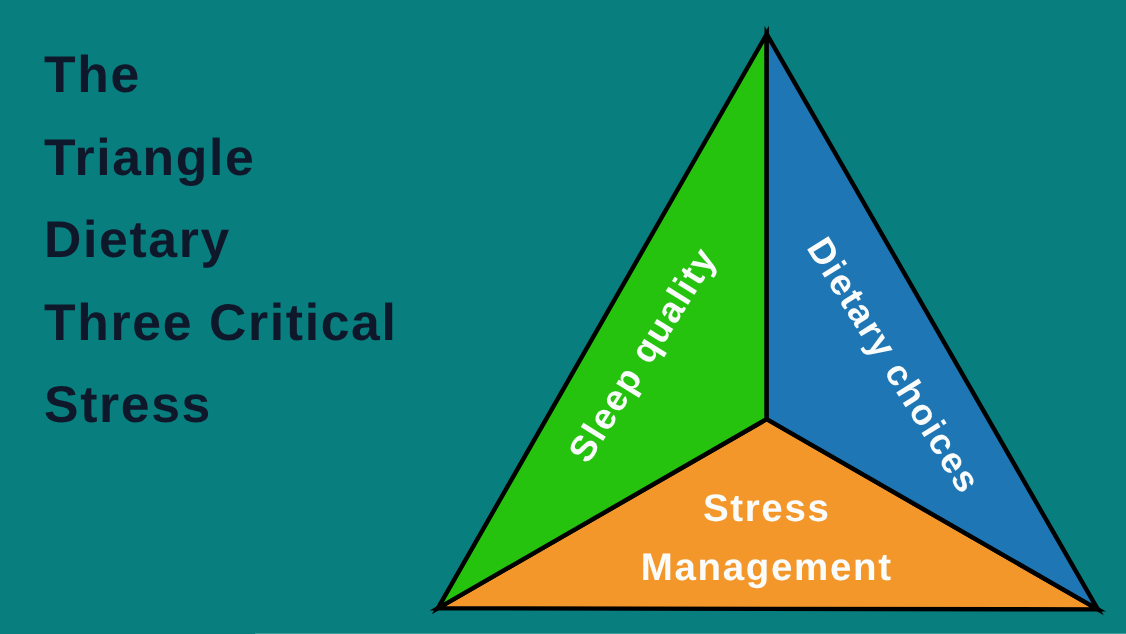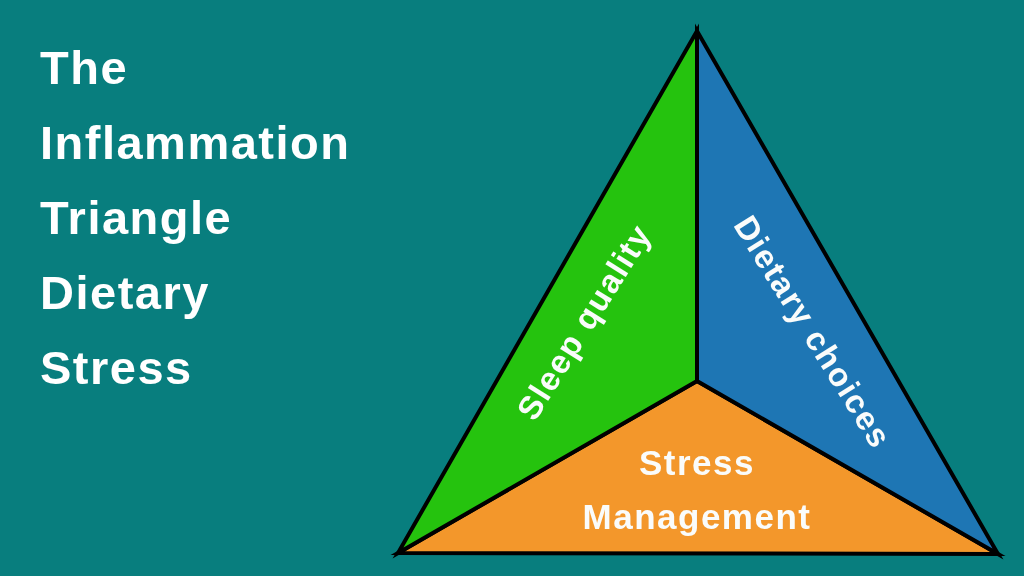--- a/index.html
+++ b/index.html
@@ -18,21 +18,21 @@
     position: absolute;
     left: 40px;
     top: 30px;
     width: 400px;
   }
   .title-line {
     font-size: 47px;
     line-height: 75px;
     font-weight: 700;
     letter-spacing: 1.5px;
-    color: #ffffff;
+    color: #0f172a;
     white-space: nowrap;
   }
   .triangle-svg {
     position: absolute;
     left: 0;
     top: 0;
     width: 1024px;
     height: 576px;
   }
   .section {
@@ -53,23 +53,23 @@
     letter-spacing: 1.5px;
   }
 </style>
 </head>
 <body>
 
 <div class="stage">
 
   <div class="title-block">
     <div class="title-line">The</div>
-    <div class="title-line">Inflammation</div>
     <div class="title-line">Triangle</div>
     <div class="title-line">Dietary</div>
+    <div class="title-line">Three Critical</div>
     <div class="title-line">Stress</div>
   </div>
 
   <svg class="triangle-svg" viewBox="0 0 1024 576" xmlns="http://www.w3.org/2000/svg">
 
     <polygon class="section" points="398,553 998,554 697,381" fill="#F3972B"></polygon>
 
     <polygon class="section" points="697,31 398,553 697,381" fill="#25C30E"></polygon>
 
     <polygon class="section" points="697,31 998,554 697,381" fill="#1E76B4"></polygon>

